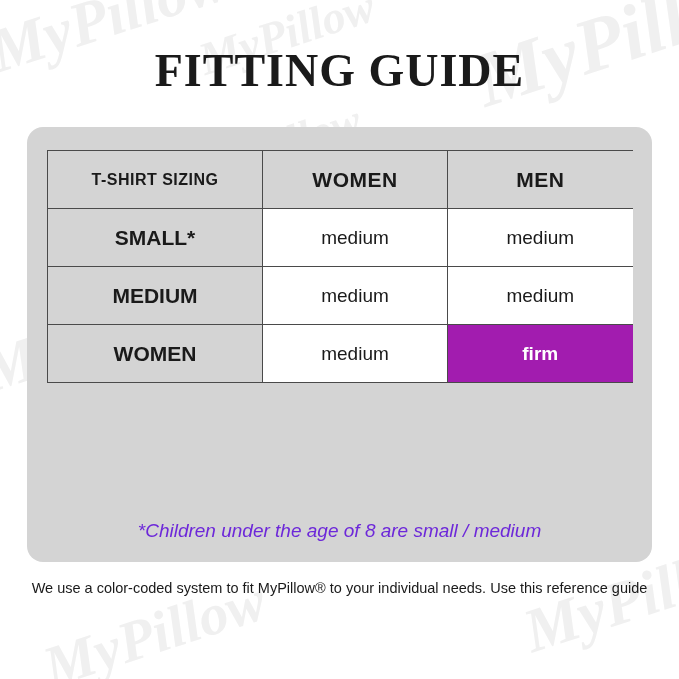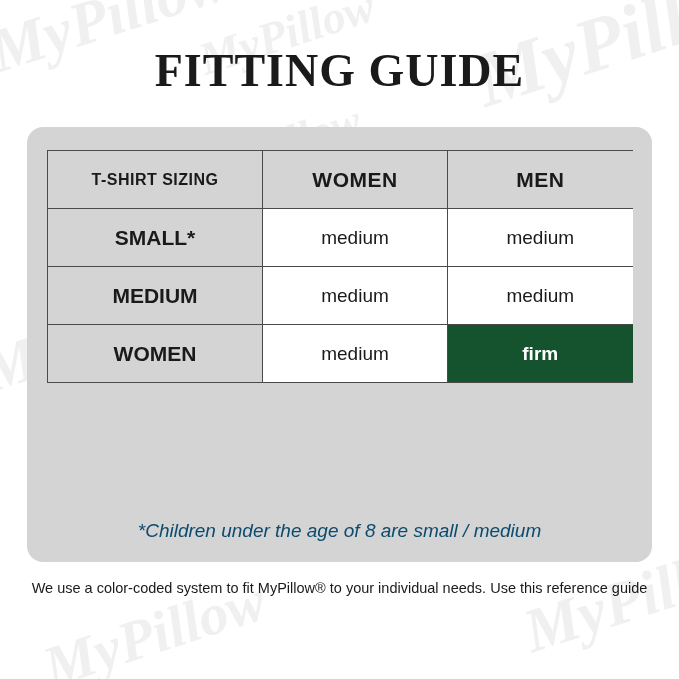--- a/index.html
+++ b/index.html
@@ -118,35 +118,35 @@
     color: #1a1a1a;
     border-left: none;
   }
   td.val {
     font-size: 19px;
     color: #1a1a1a;
     background: #ffffff;
   }
   td.val.last { border-right: none; }
   td.val.firm {
-    background: #14532d;
+    background: #a21caf;
     color: #ffffff;
     font-weight: bold;
   }
   tr.last-row td { border-bottom: none; }
 
   #footnote {
     position: absolute;
     left: 0;
     right: 0;
     bottom: 20px;
     text-align: center;
     font-size: 19px;
     font-style: italic;
-    color: #0c4a6e;
+    color: #6d28d9;
     font-family: "Liberation Sans", sans-serif;
   }
 
   #caption {
     position: absolute;
     left: 18px;
     right: 18px;
     top: 578px;
     text-align: center;
     font-size: 14.5px;

